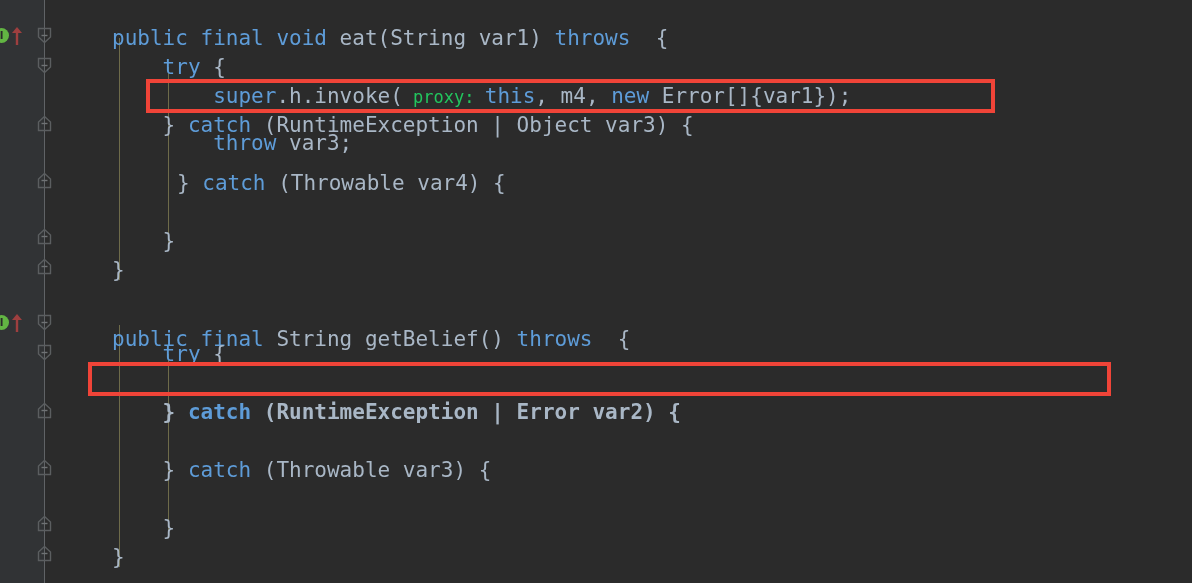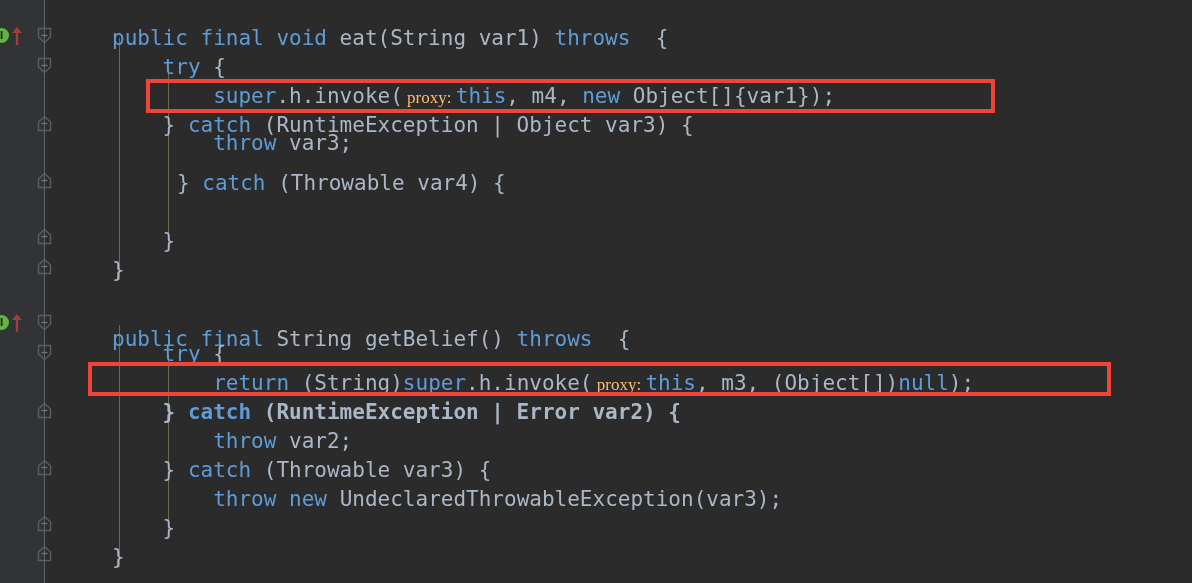--- a/index.html
+++ b/index.html
@@ -99,21 +99,21 @@
     left: 112px;
     height: 30px;
     line-height: 30px;
     font-size: 21px;
     letter-spacing: 0px;
     white-space: pre;
     color: #a9b7c6;
   }
   .kw    { color: #5e9cd8; }
   .plain { color: #a9b7c6; }
-  .hint  { color: #fdba74; font-size: 17px; font-family: Liberation Serif, serif; }
+  .hint  { color: #22c55e; font-size: 17px; }
 
   
   .indent-guide {
     position: absolute;
     width: 1px;
     background: #6e6b4a;
   }
 
   
   .redbox {
@@ -227,33 +227,30 @@
 
   <div id="indent-guides">
       <div class="indent-guide" style="left: 119px; top: 38px; height: 242px;"></div>
       <div class="indent-guide" style="left: 168px; top: 67px; height: 184px;"></div>
       <div class="indent-guide" style="left: 119px; top: 325px; height: 242px;"></div>
       <div class="indent-guide" style="left: 168px; top: 354px; height: 184px;"></div>
     </div>
   <div id="code">
       <div class="line" style="top: 23px; left: 112px;"><span class="kw">public</span><span class="plain"> </span><span class="kw">final</span><span class="plain"> </span><span class="kw">void</span><span class="plain"> eat(String var1) </span><span class="kw">throws</span><span class="plain">  {</span></div>
       <div class="line" style="top: 52px; left: 162.6px;"><span class="kw">try</span><span class="plain"> {</span></div>
-      <div class="line" style="top: 81px; left: 213.2px;"><span class="kw">super</span><span class="plain">.h.invoke(</span><span class="hint"> proxy: </span><span class="kw">this</span><span class="plain">, m4, </span><span class="kw">new</span><span class="plain"> Object[]{var1});</span></div>
+      <div class="line" style="top: 81px; left: 213.2px;"><span class="kw">super</span><span class="plain">.h.invoke(</span><span class="hint"> proxy: </span><span class="kw">this</span><span class="plain">, m4, </span><span class="kw">new</span><span class="plain"> Error[]{var1});</span></div>
       <div class="line" style="top: 110px; left: 162.6px;"><span class="plain">} </span><span class="kw">catch</span><span class="plain"> (RuntimeException | Object var3) {</span></div>
       <div class="line" style="top: 128px; left: 213.2px;"><span class="kw">throw</span><span class="plain"> var3;</span></div>
       <div class="line" style="top: 168px; left: 177px;"><span class="plain">} </span><span class="kw">catch</span><span class="plain"> (Throwable var4) {</span></div>
       <div class="line" style="top: 226px; left: 162.6px;"><span class="plain">}</span></div>
       <div class="line" style="top: 255px; left: 112px;"><span class="plain">}</span></div>
       <div class="line" style="top: 324px; left: 112px;"><span class="kw">public</span><span class="plain"> </span><span class="kw">final</span><span class="plain"> String getBelief() </span><span class="kw">throws</span><span class="plain">  {</span></div>
       <div class="line" style="top: 339px; left: 162.6px;"><span class="kw">try</span><span class="plain"> {</span></div>
-      <div class="line" style="top: 368px; left: 213.2px;"><span class="kw">return</span><span class="plain"> (String)</span><span class="kw">super</span><span class="plain">.h.invoke(</span><span class="hint"> proxy: </span><span class="kw">this</span><span class="plain">, m3, (Object[])</span><span class="kw">null</span><span class="plain">);</span></div>
       <div class="line" style="top: 397px; left: 162.6px; font-weight: bold;"><span class="plain">} </span><span class="kw">catch</span><span class="plain"> (RuntimeException | Error var2) {</span></div>
-      <div class="line" style="top: 426px; left: 213.2px;"><span class="kw">throw</span><span class="plain"> var2;</span></div>
       <div class="line" style="top: 455px; left: 162.6px;"><span class="plain">} </span><span class="kw">catch</span><span class="plain"> (Throwable var3) {</span></div>
-      <div class="line" style="top: 484px; left: 213.2px;"><span class="kw">throw</span><span class="plain"> </span><span class="kw">new</span><span class="plain"> UndeclaredThrowableException(var3);</span></div>
       <div class="line" style="top: 513px; left: 162.6px;"><span class="plain">}</span></div>
       <div class="line" style="top: 542px; left: 112px;"><span class="plain">}</span></div>
     </div>
   <div id="annotations">
       <div class="redbox" style="left: 146px; top: 79px; width: 849px; height: 34px; border-color: rgb(240, 68, 56);"></div>
       <div class="redbox" style="left: 88px; top: 362px; width: 1023px; height: 34px; border-color: rgb(240, 68, 56);"></div>
     </div>
 
 </div>
 

